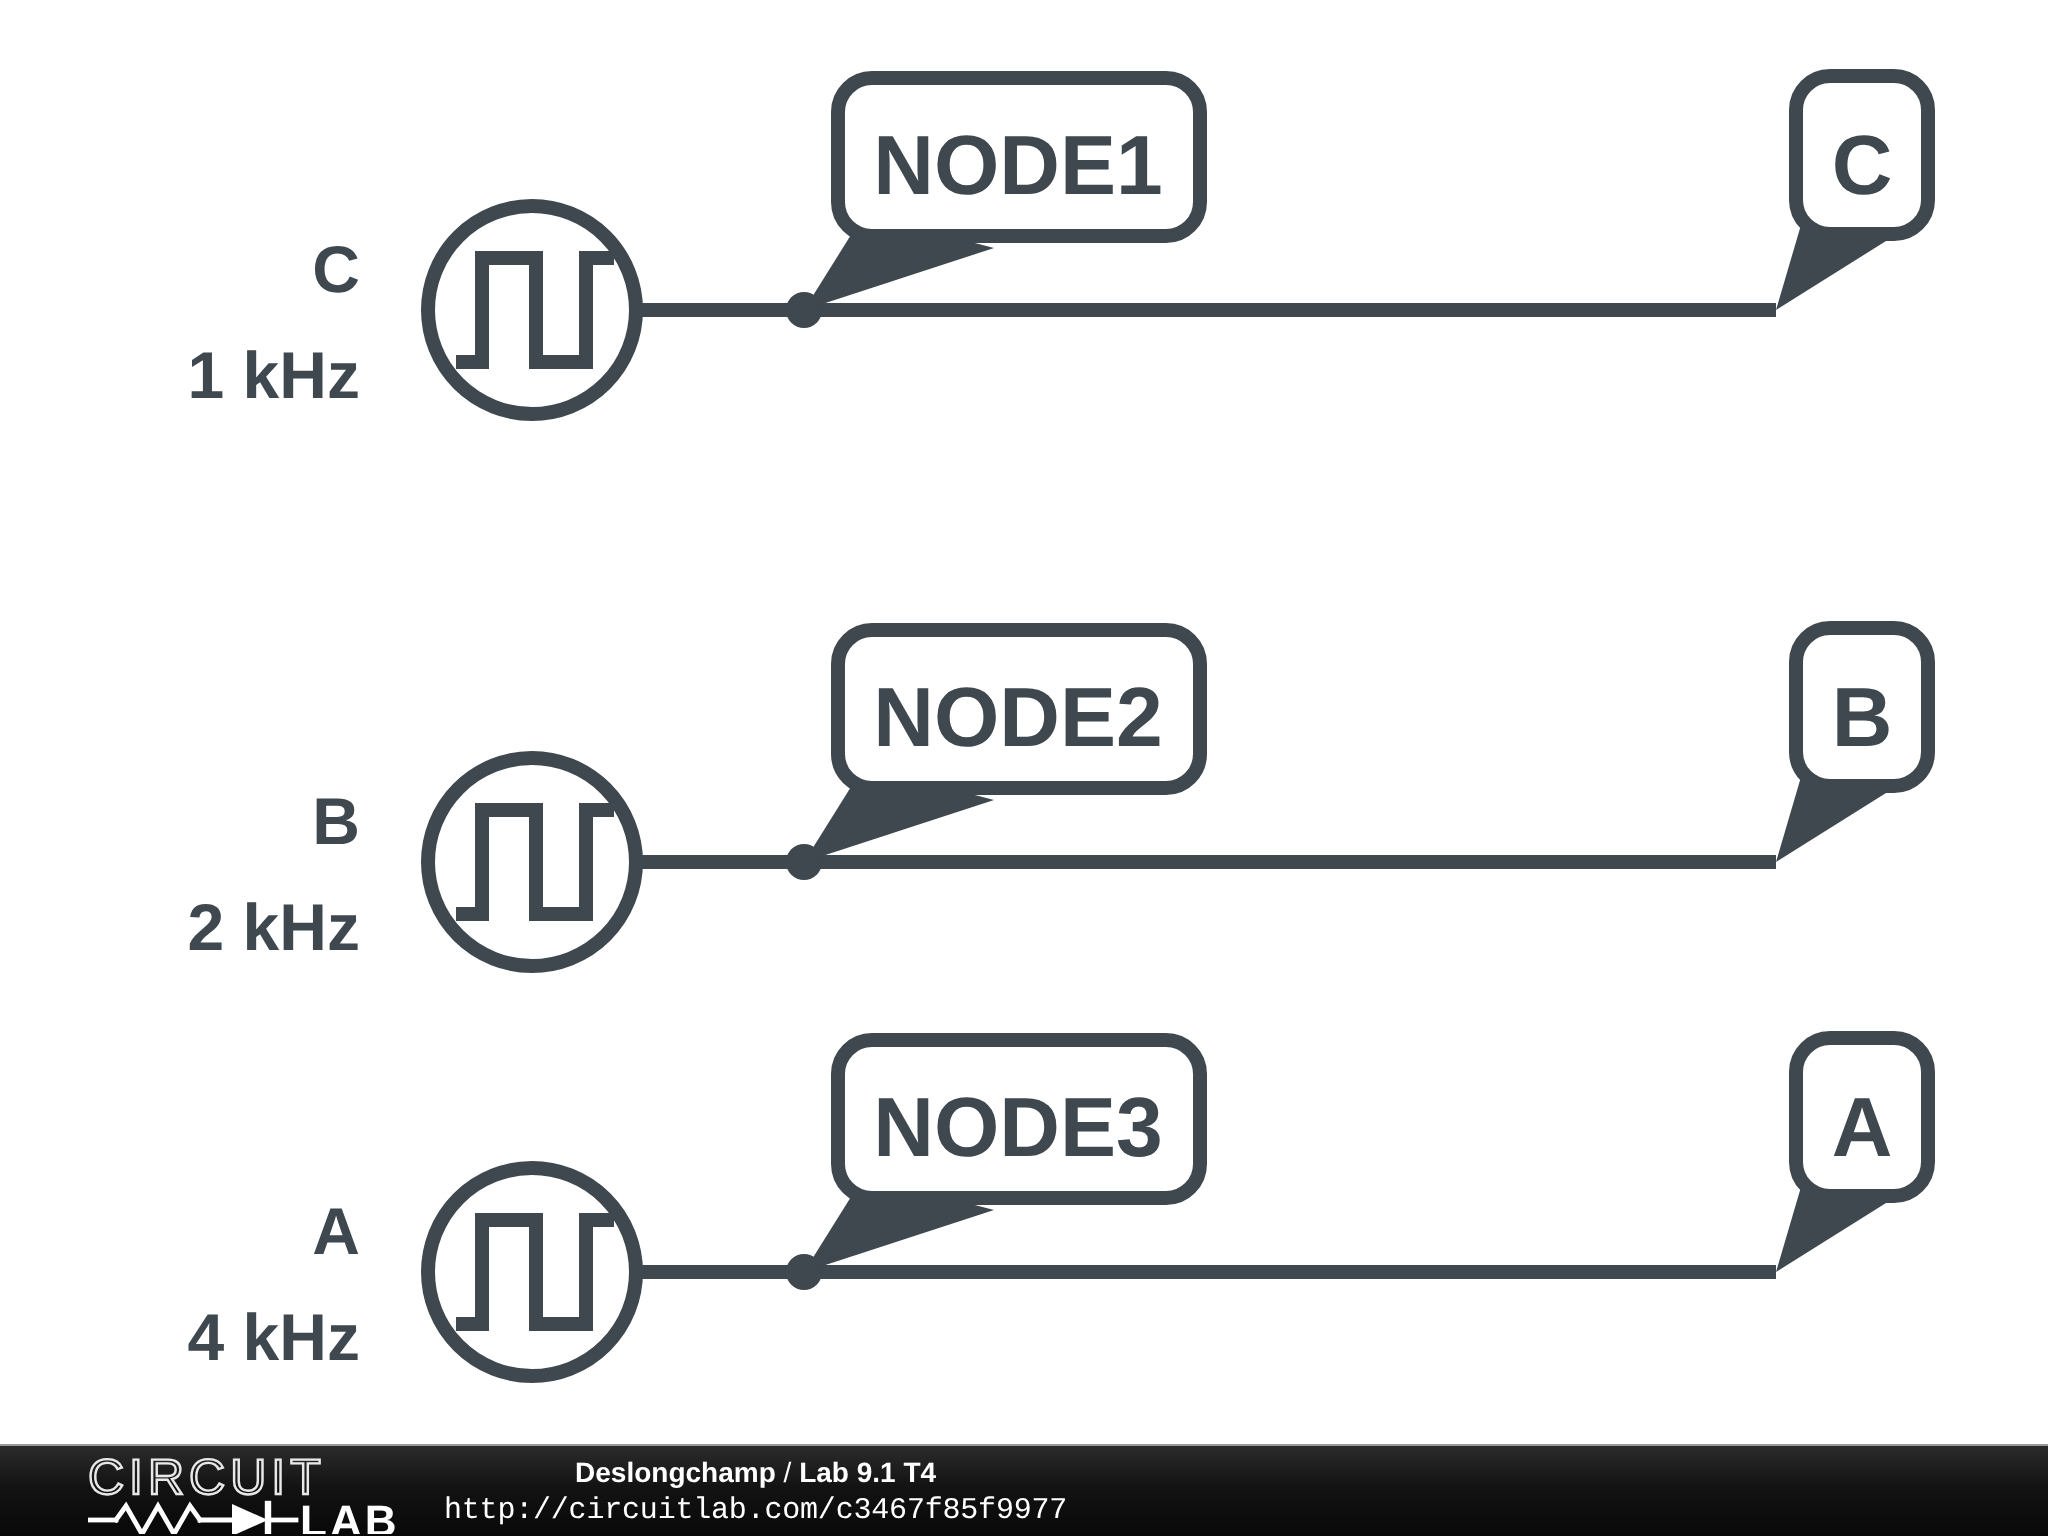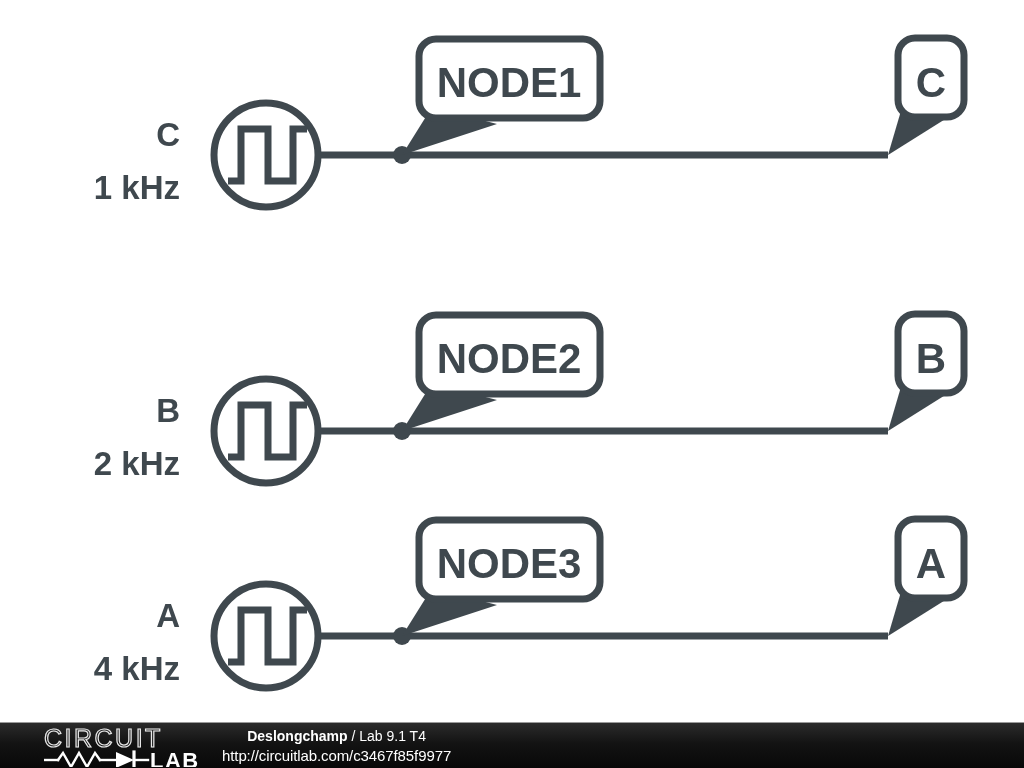--- a/index.html
+++ b/index.html
@@ -65,26 +65,27 @@
     white-space: nowrap;
   }
   .footer-author {
     font-weight: bold;
   }
   .footer-sep {
     font-weight: normal;
     font-style: normal;
   }
   .footer-project {
-    font-weight: normal;
+    font-weight: bold;
   }
   .footer-url {
     font-size: 15px;
     white-space: nowrap;
     letter-spacing: -0.1px;
+    font-family: Liberation Mono, monospace;
   }
 </style>
 </head>
 <body>
 
 <div id="canvas">
 
   <svg class="schematic-svg" viewBox="0 0 1024 722">
 
     <g>

